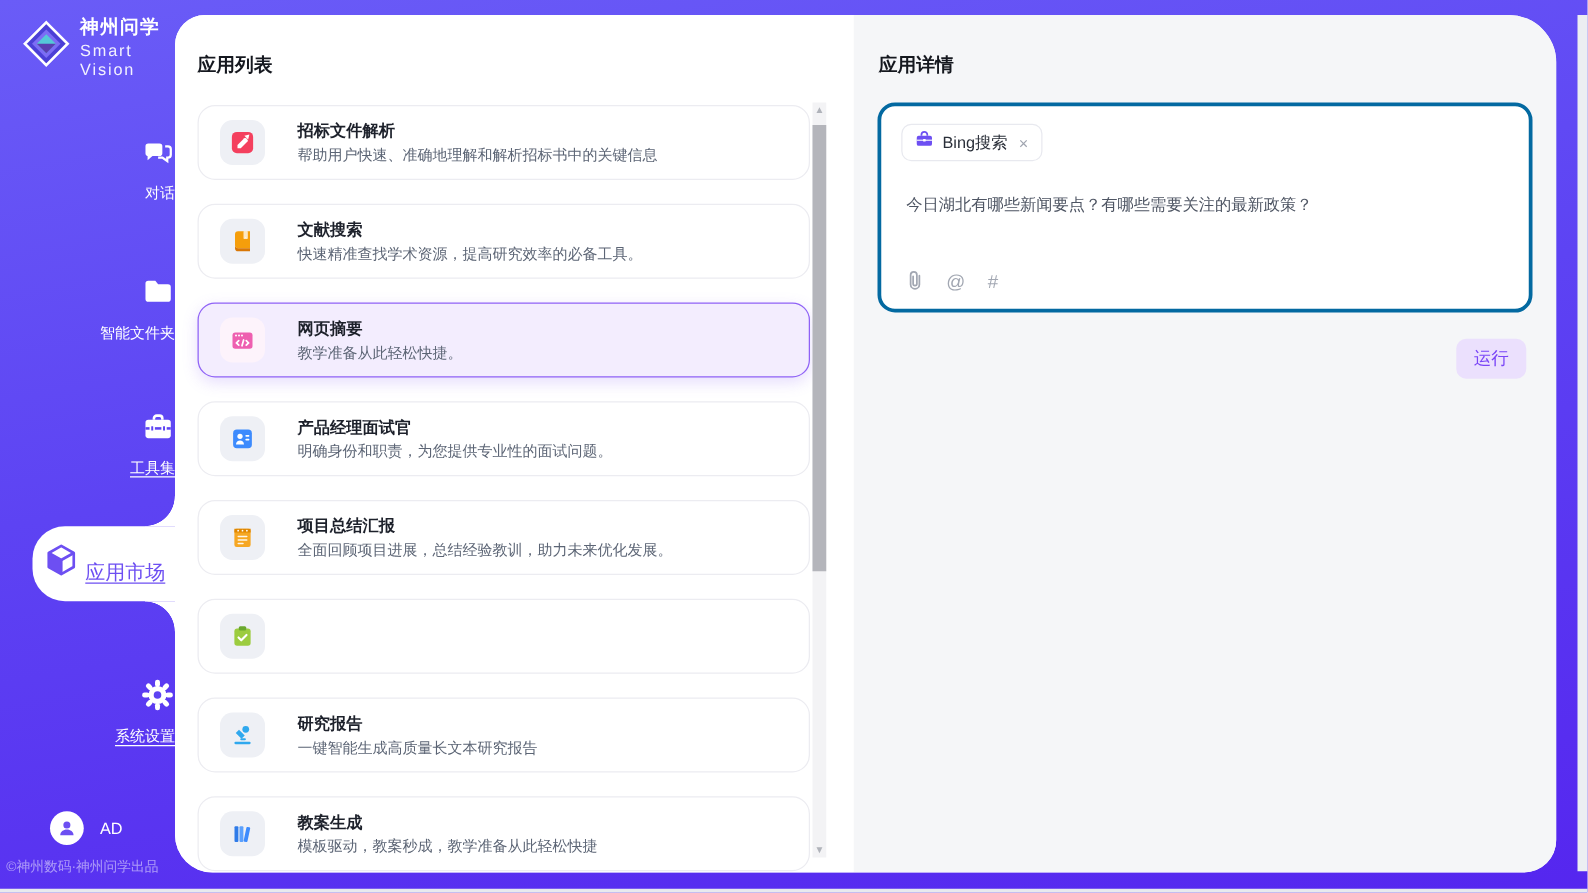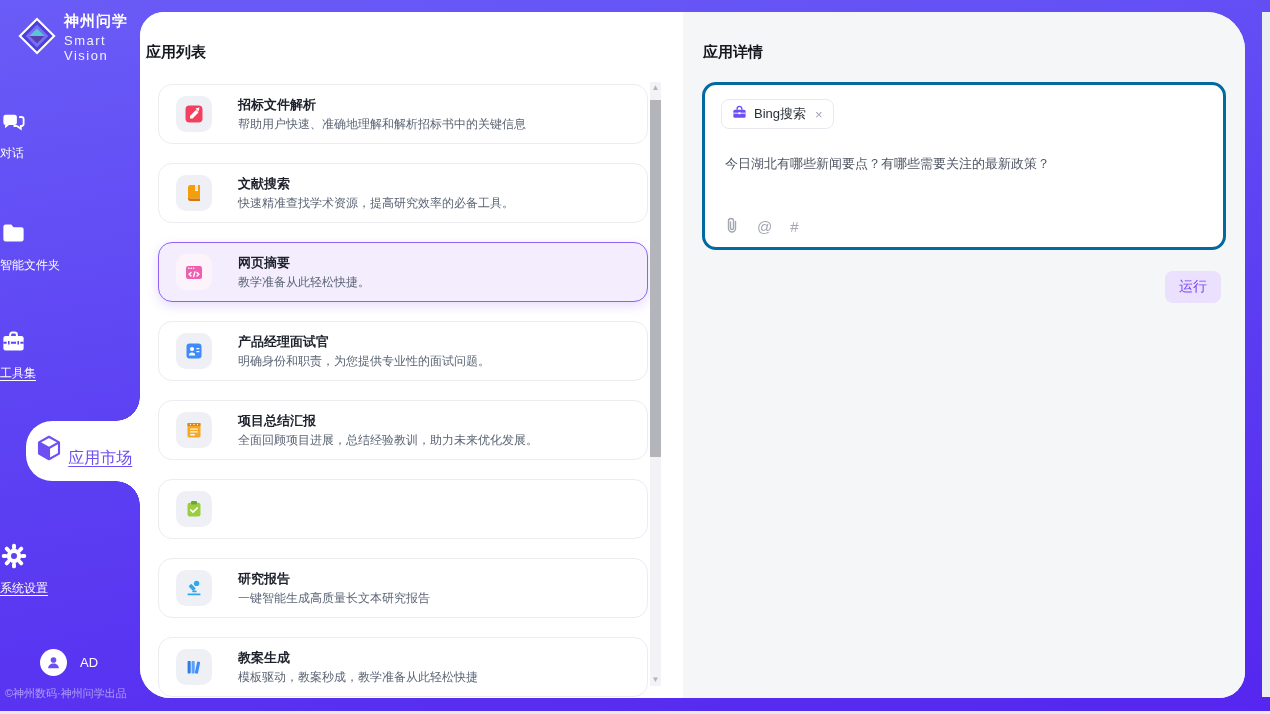--- a/index.html
+++ b/index.html
@@ -6,42 +6,42 @@
     font-family:"Liberation Sans","DejaVu Sans",sans-serif;background:#edeef2;}
   .frame{position:absolute;inset:0;background:linear-gradient(170deg,#6a5cf7 0%,#5d43f3 45%,#5526ef 100%);}
   .right-gutter{position:absolute;top:12px;right:0;width:8px;height:685px;background:#eceef2;}
   .bottom-gutter{position:absolute;left:0;bottom:0;width:100%;height:3px;background:#e8eaee;}
 
   
   .sidebar{position:absolute;left:0;top:0;width:140px;height:714px;color:#fff;}
   .logo{position:absolute;left:18px;top:12px;display:flex;align-items:center;gap:8px;}
   .logo-name{font-size:15px;font-weight:700;letter-spacing:1px;}
   .logo-sub{font-size:13px;letter-spacing:1.5px;opacity:.92;margin-top:2px;}
-  .nav-item{position:absolute;left:0;width:140px;text-align:left;cursor:pointer;}
+  .nav-item{position:absolute;left:0;width:140px;text-align:right;cursor:pointer;}
   .nav-item .nav-label{display:block;font-size:12px;margin-top:6px;color:#fff;}
   .nav-item.u .nav-label{text-decoration:underline;text-underline-offset:3px;}
   .nav-chat{top:108px}.nav-folder{top:220px}.nav-tools{top:328px}.nav-gear{top:542px}
   .bubble{position:absolute;left:26px;right:0;top:421px;height:60px;background:#fff;
     border-radius:26px 0 0 26px;text-align:center;cursor:pointer;}
   .bubble::before{content:"";position:absolute;right:0;top:-24px;width:24px;height:24px;
     background:radial-gradient(circle 24px at 0 0,transparent 23.5px,#fff 24px);}
   .bubble::after{content:"";position:absolute;right:0;bottom:-24px;width:24px;height:24px;
     background:radial-gradient(circle 24px at 0 100%,transparent 23.5px,#fff 24px);}
   .bubble .nav-label{color:#6d4ff2;text-decoration:underline;text-underline-offset:3px;}
   .bubble svg{margin-top:12px;}
   .user-row{position:absolute;left:40px;top:649px;display:flex;align-items:center;gap:13px;justify-content:center;}
   .avatar{width:27px;height:27px;border-radius:50%;background:#fff;display:flex;align-items:center;justify-content:center;}
   .user-name{font-size:13px;color:#fff;}
   .side-footer{position:absolute;left:5px;top:686px;font-size:11px;color:rgba(255,255,255,.5);white-space:nowrap;}
 
   
   .content{position:absolute;left:140px;top:12px;width:1105px;height:686px;
     border-radius:24px 38px 26px 30px;overflow:hidden;display:flex;background:#fff;}
   .list-panel{width:543px;background:#fff;position:relative;flex:none;}
-  .panel-title{margin:0;position:absolute;left:6px;top:31px;font-size:15px;font-weight:700;color:#15181f;}
+  .panel-title{margin:0;position:absolute;left:18px;top:31px;font-size:15px;font-weight:700;color:#15181f;}
   .cards{position:absolute;left:18px;top:72px;width:490px;}
   .card{height:58px;border:1px solid #ececf1;border-radius:14px;margin-bottom:19px;
     display:flex;align-items:center;padding-left:17px;gap:26px;background:#fff;cursor:pointer;}
   .card.selected{background:#f3edfe;border:1px solid #8f62f6;
     box-shadow:0 4px 12px rgba(143,98,246,.22);}
   .app-icon{width:36px;height:36px;border-radius:10px;background:#eef0f5;flex:none;
     display:flex;align-items:center;justify-content:center;}
   .card.selected .app-icon{background:#fdf3fb;}
   .card-name{font-size:13px;font-weight:700;color:#1d212b;line-height:1;}
   .card-desc{font-size:12px;color:#5c6575;margin-top:7px;line-height:1;white-space:nowrap;}

